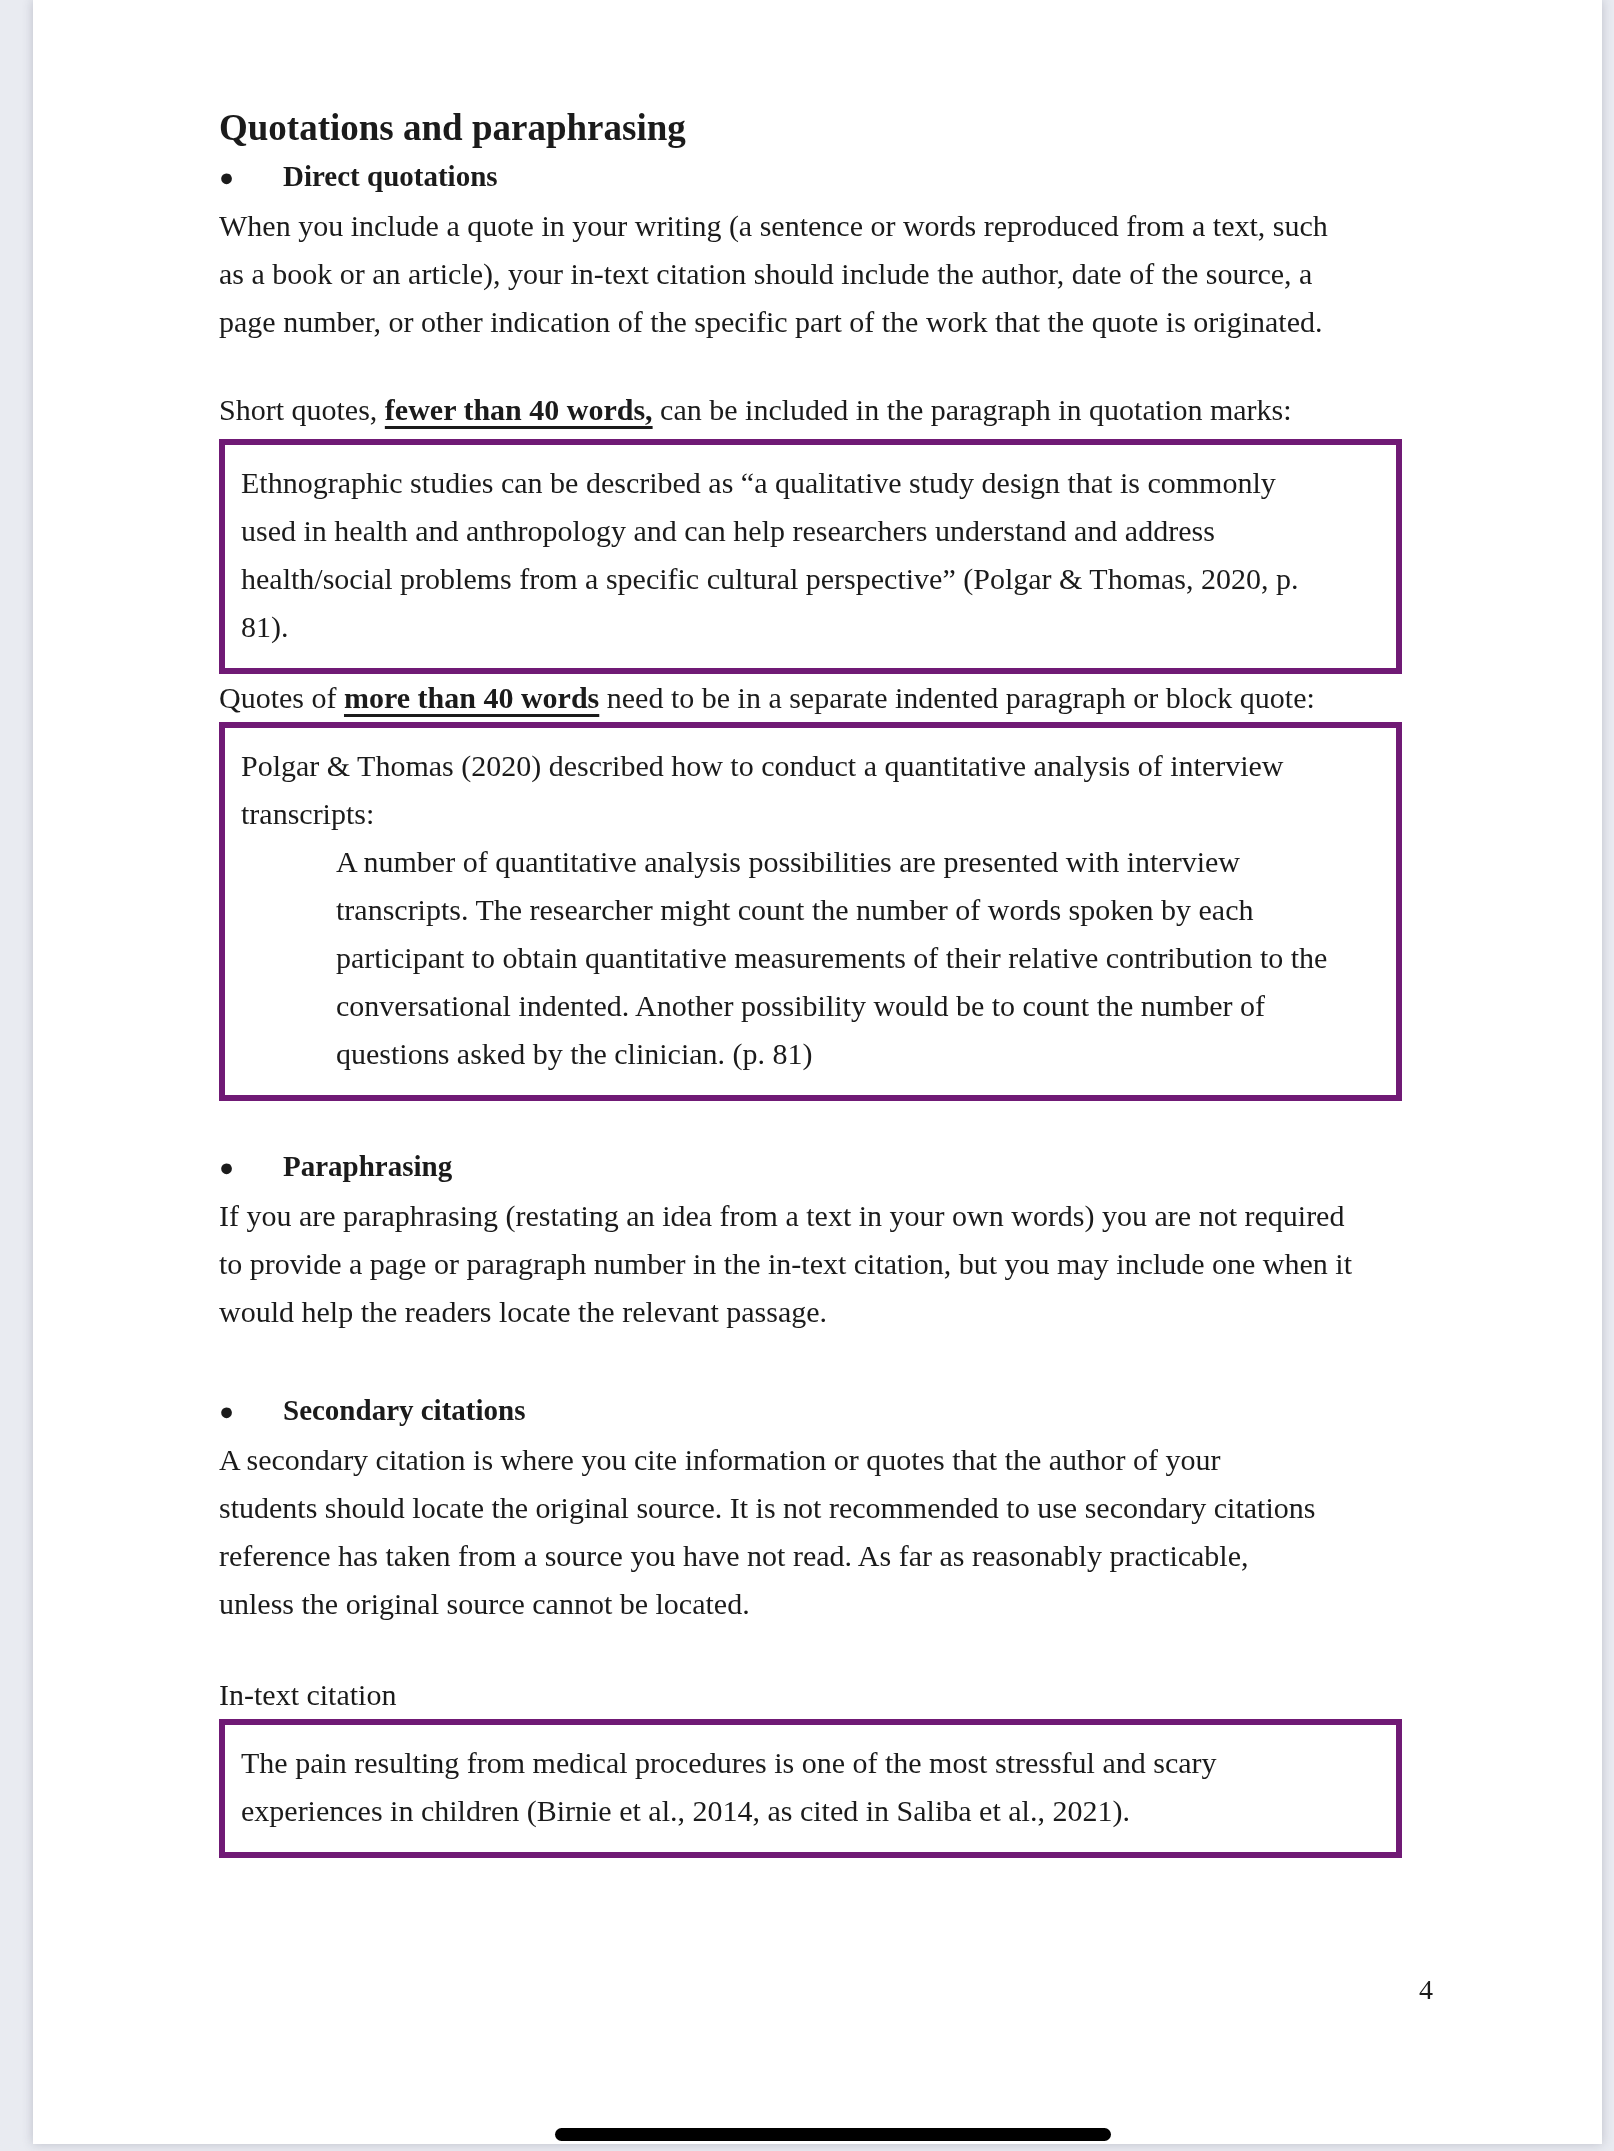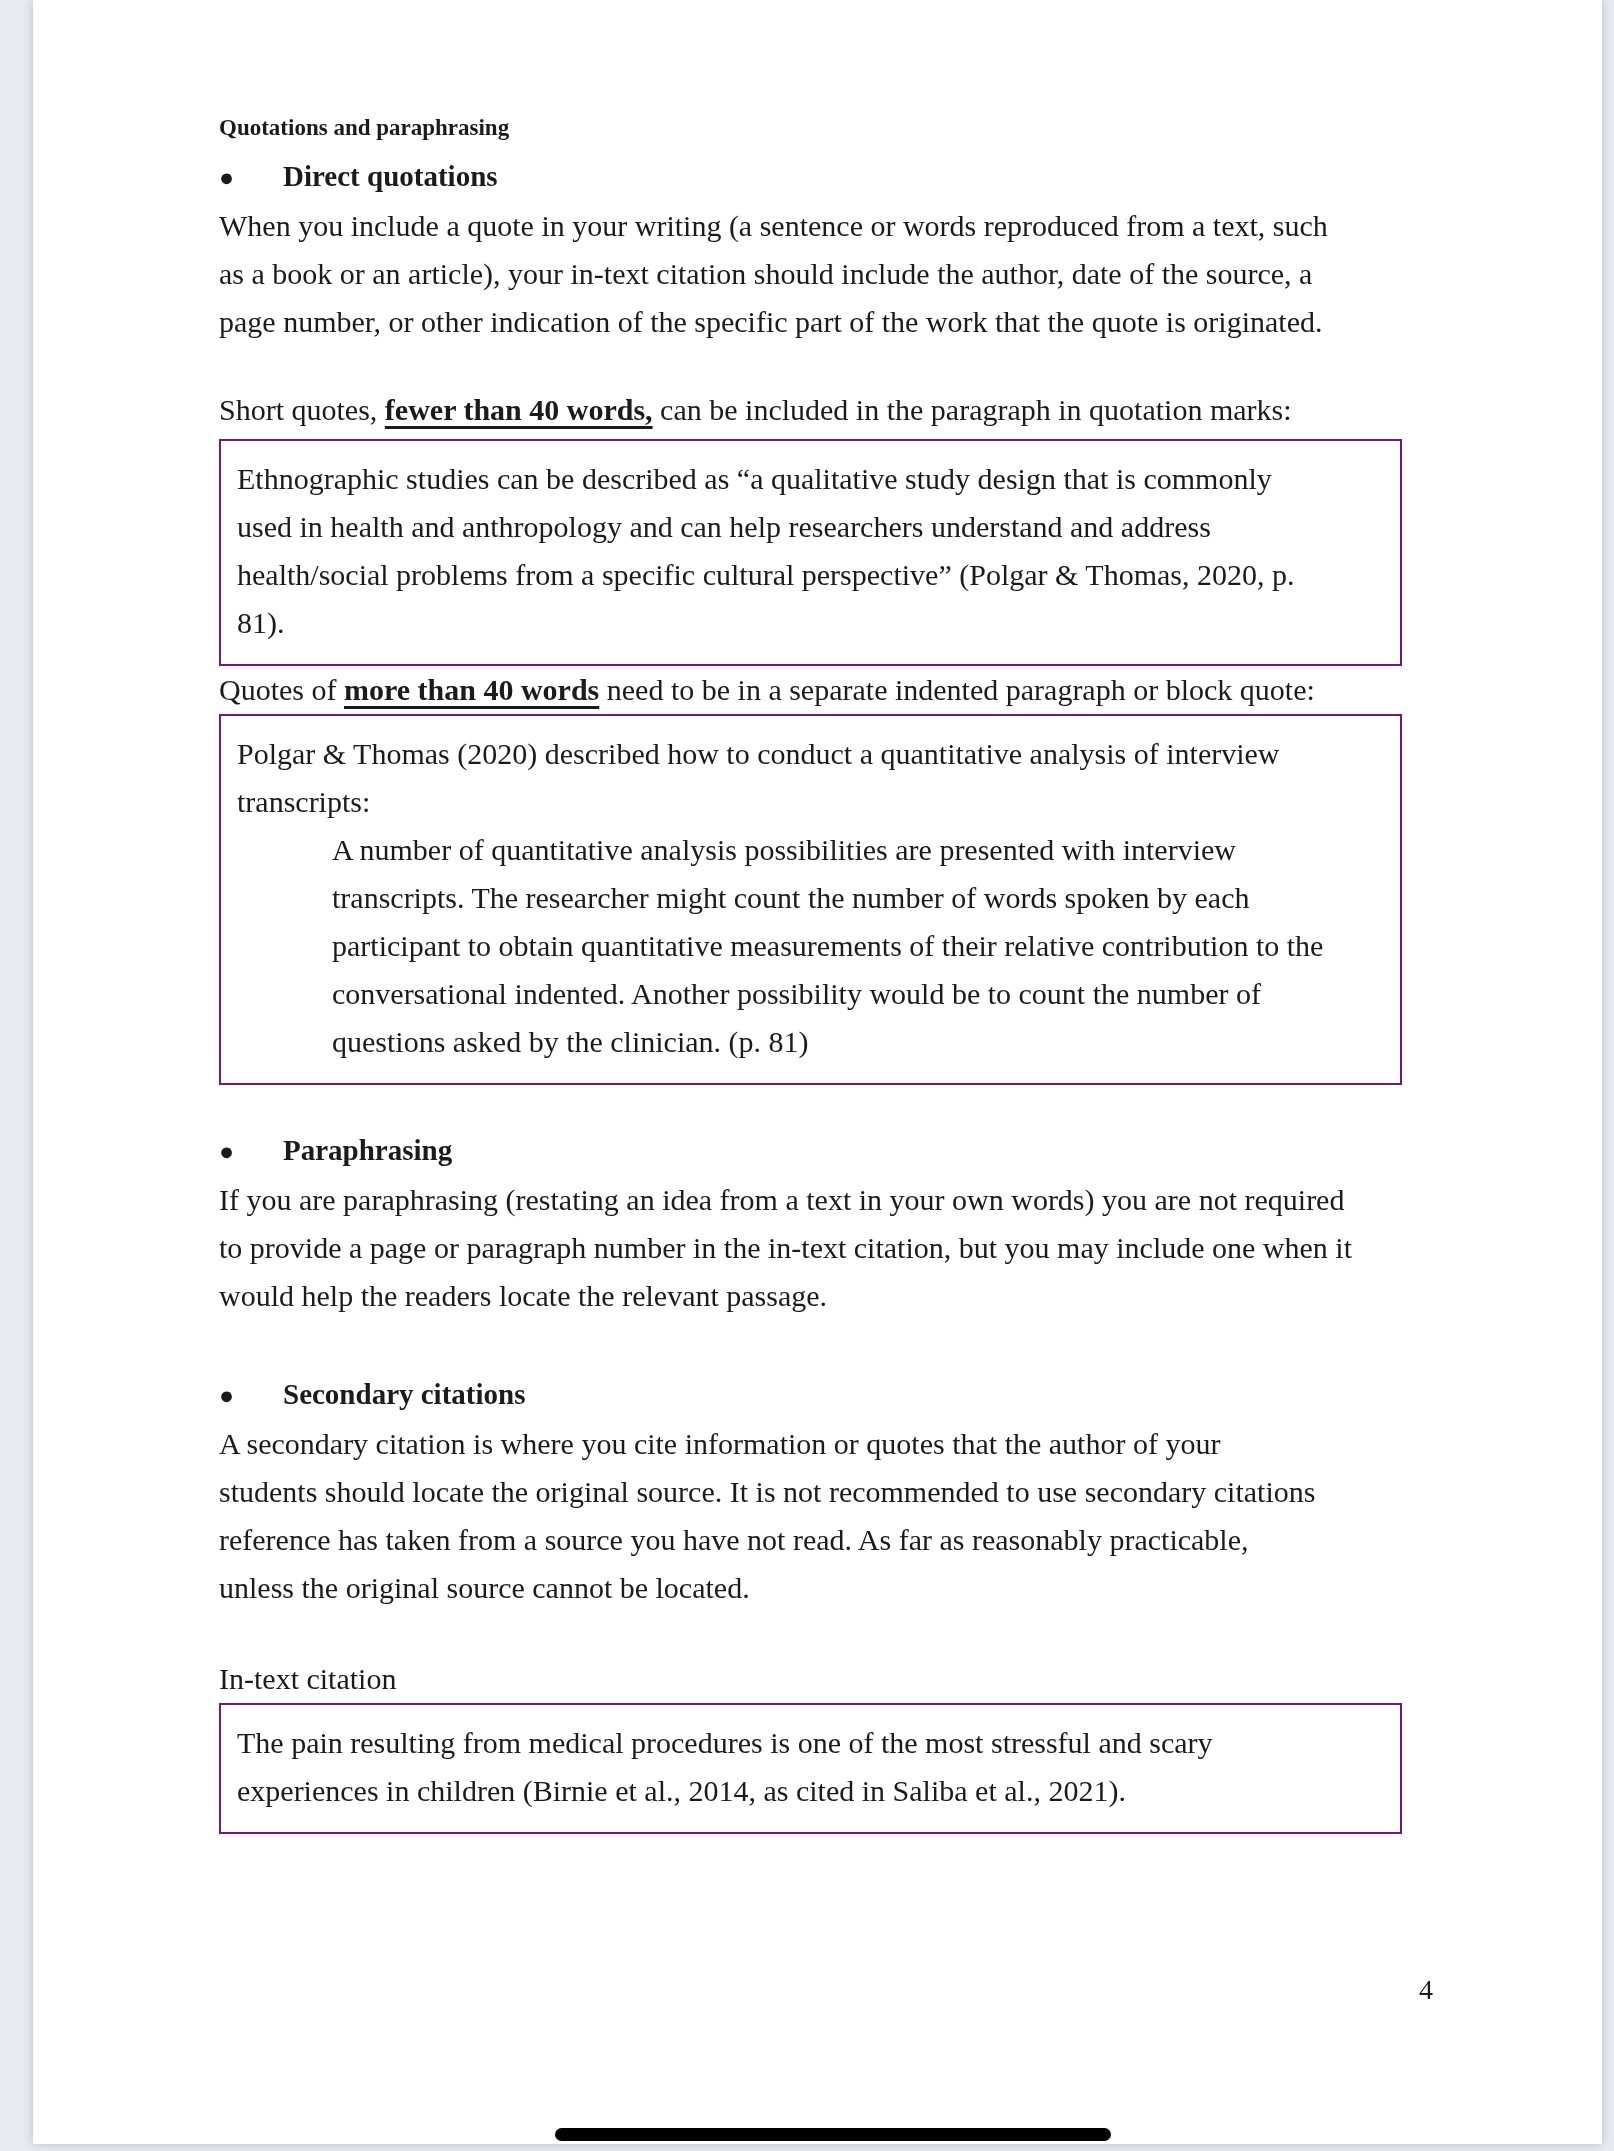--- a/index.html
+++ b/index.html
@@ -24,21 +24,21 @@
     position: absolute;
     left: 186px; top: 0;
     width: 1183px;
     color: #1b1b1b;
     font-size: 30px;
     line-height: 48px;
   }
   .doc-title {
     margin-top: 104px;
     font-weight: bold;
-    font-size: 23px;
+    font-size: 37px;
     white-space: nowrap;
   }
   .bullet-row { display: flex; align-items: baseline; }
   .bullet {
     width: 64px;
     font-size: 25px;
     flex: 0 0 64px;
   }
   .bullet-label {
     font-weight: bold;
@@ -49,21 +49,21 @@
   .intro-line { white-space: nowrap; }
   .bu {
     font-weight: bold;
     text-decoration: underline;
     text-decoration-thickness: 3px;
     text-underline-offset: 6px;
   }
   .quote-box {
     box-sizing: border-box;
     width: 100%;
-    border: 2px solid #701a75;
+    border: 6px solid #701a75;
     padding: 14px 18px 17px 16px;
   }
   .indented { padding-left: 95px; }
   .mt-shortq  { margin-top: 40px; }
   .box1       { margin-top: 5px;  }
   .mt-blockq  { }
   .mt-para    { margin-top: 41px; }
   .mt-sec     { margin-top: 50px; }
   .mt-intext  { margin-top: 43px; }
   .page-number {

